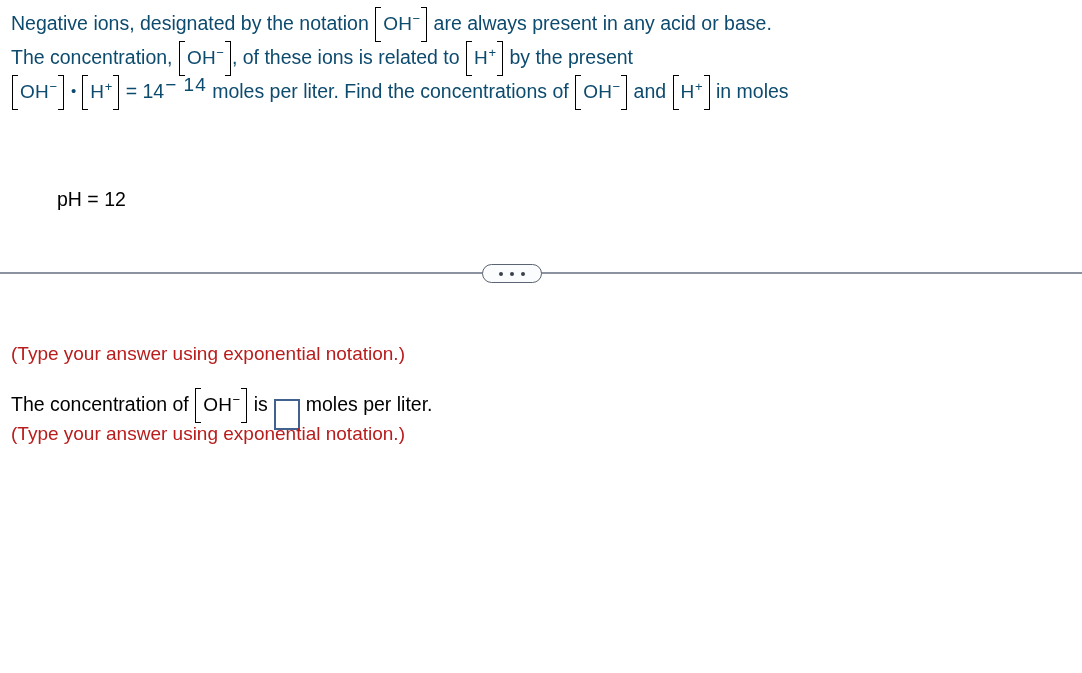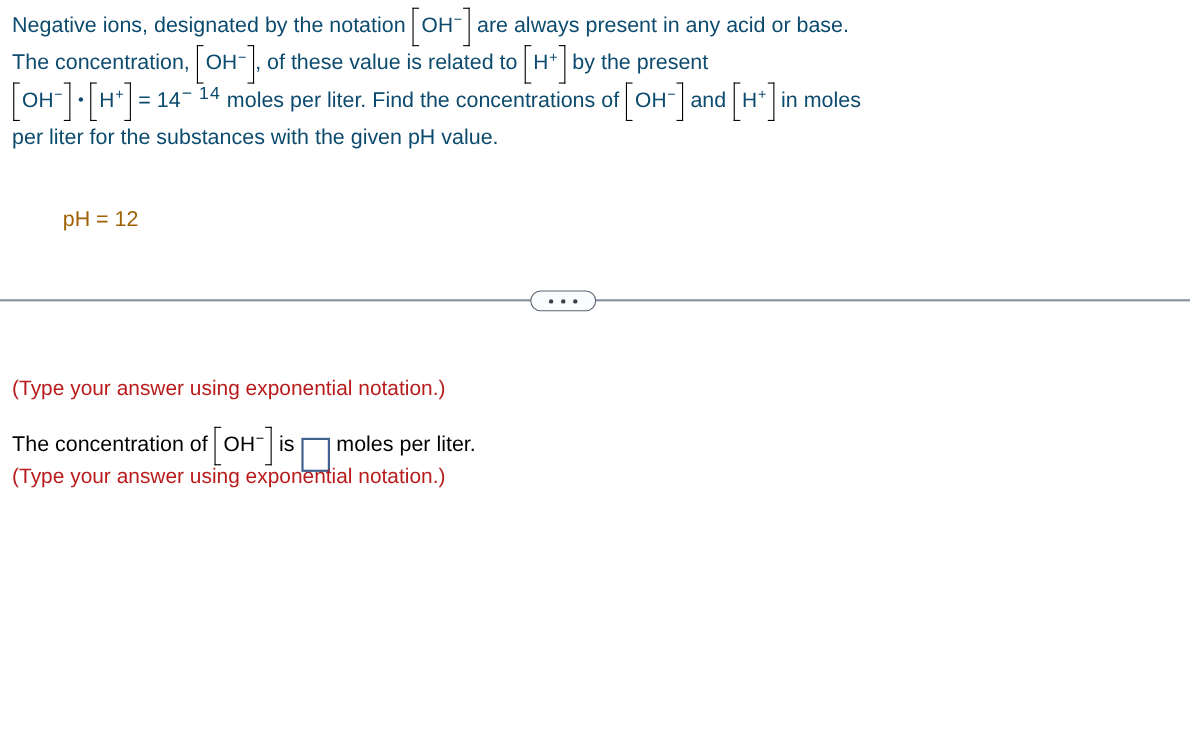--- a/index.html
+++ b/index.html
@@ -54,21 +54,21 @@
     font-size: 19px;
     letter-spacing: 0.2px;
   }
   .ion sup {
     font-size: 13px;
     vertical-align: super;
     line-height: 0;
     margin-left: 0.5px;
   }
   .expo {
-    font-size: 16px;
+    font-size: 19px;
     vertical-align: super;
     line-height: 0;
     margin-left: 1px;
     letter-spacing: 1px;
   }
   .dotop {
     display: inline-block;
     margin: 0 5px 0 6px;
     font-size: 15px;
     vertical-align: 2px;
@@ -85,21 +85,21 @@
     height: 34px;
   }
 
   #ph-value-line {
     position: absolute;
     left: 57px;
     top: 186px;
     font-size: 19.5px;
     line-height: 26px;
     white-space: nowrap;
-    color: #a16207;
+    color: #000000;
   }
 
   
   #section-divider {
     position: absolute;
     left: 0;
     top: 264px;
     width: 1082px;
     height: 22px;
   }
@@ -178,36 +178,35 @@
 <div id="problem-statement">
 
   <div class="mathline">
     <span>Negative ions, designated by the notation</span>
     <span class="ion"><span class="sym">OH</span><sup>−</sup></span>
     <span>are always present in any acid or base.</span>
   </div>
 
   <div class="mathline">
     <span>The concentration,</span>
-    <span class="ion"><span class="sym">OH</span><sup>−</sup></span><span>, of these value is related to</span>
+    <span class="ion"><span class="sym">OH</span><sup>−</sup></span><span>, of these ions is related to</span>
     <span class="ion"><span class="sym">H</span><sup>+</sup></span>
     <span>by the present</span>
   </div>
 
   <div class="mathline">
     <span class="ion"><span class="sym">OH</span><sup>−</sup></span><span class="dotop">•</span><span class="ion"><span class="sym">H</span><sup>+</sup></span>
     <span>= 14</span><span class="expo">− 14</span>
     <span>moles per liter. Find the concentrations of</span>
     <span class="ion"><span class="sym">OH</span><sup>−</sup></span>
     <span>and</span>
     <span class="ion"><span class="sym">H</span><sup>+</sup></span>
     <span>in moles</span>
   </div>
 
-  <div class="mathline">per liter for the substances with the given pH value.</div>
 </div>
 
 <div id="ph-value-line">pH = 12</div>
 
 <div id="section-divider">
   <div class="rule"></div>
   <div id="more-options-button">
     <span class="dot"></span>
     <span class="dot"></span>
     <span class="dot"></span>

